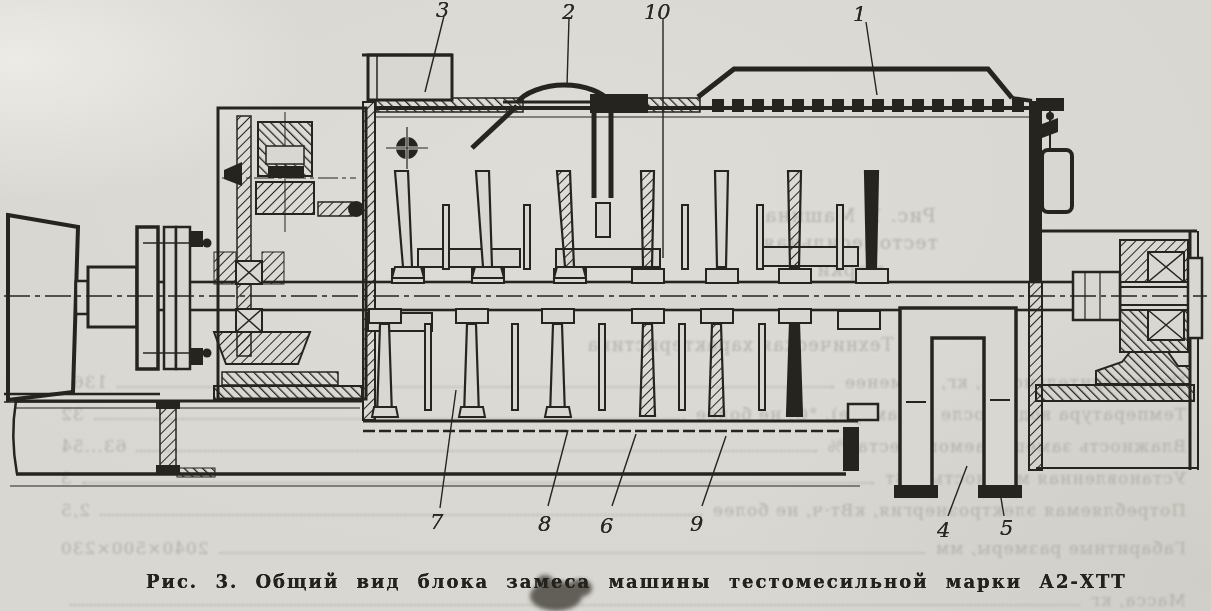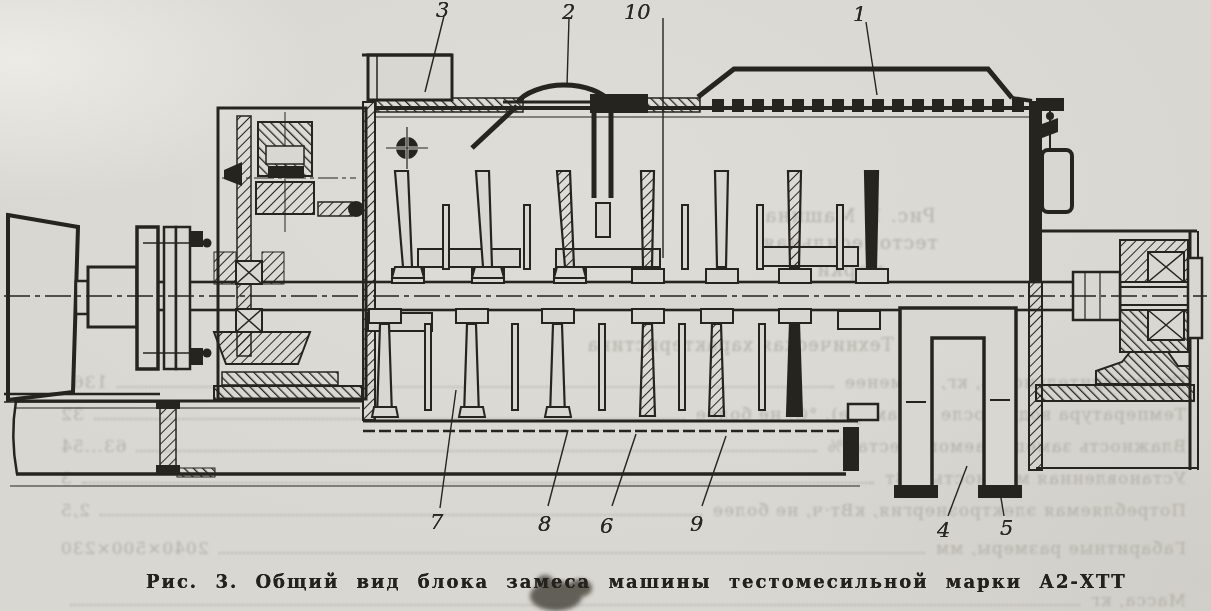--- a/index.html
+++ b/index.html
@@ -345,21 +345,21 @@
 
   <g filter="url(#blot)" fill="#45423b" opacity="0.8">
     <ellipse cx="556" cy="596" rx="26" ry="15"></ellipse>
     <ellipse cx="580" cy="588" rx="12" ry="9"></ellipse>
     <ellipse cx="545" cy="581" rx="8" ry="6"></ellipse>
   </g>
 </svg>
 
 <div class="co" style="left:436px;top:-2px">3</div>
 <div class="co" style="left:562px;top:0px">2</div>
-<div class="co" style="left:624px;top:0px">10</div>
+<div class="co" style="left:644px;top:0px">10</div>
 <div class="co" style="left:853px;top:2px">1</div>
 <div class="co" style="left:430px;top:510px">7</div>
 <div class="co" style="left:538px;top:512px">8</div>
 <div class="co" style="left:600px;top:514px">6</div>
 <div class="co" style="left:690px;top:512px">9</div>
 <div class="co" style="left:937px;top:518px">4</div>
 <div class="co" style="left:1000px;top:516px">5</div>
 
 <div class="caption">Рис. 3. Общий вид блока замеса машины тестомесильной марки А2-ХТТ</div>
 

